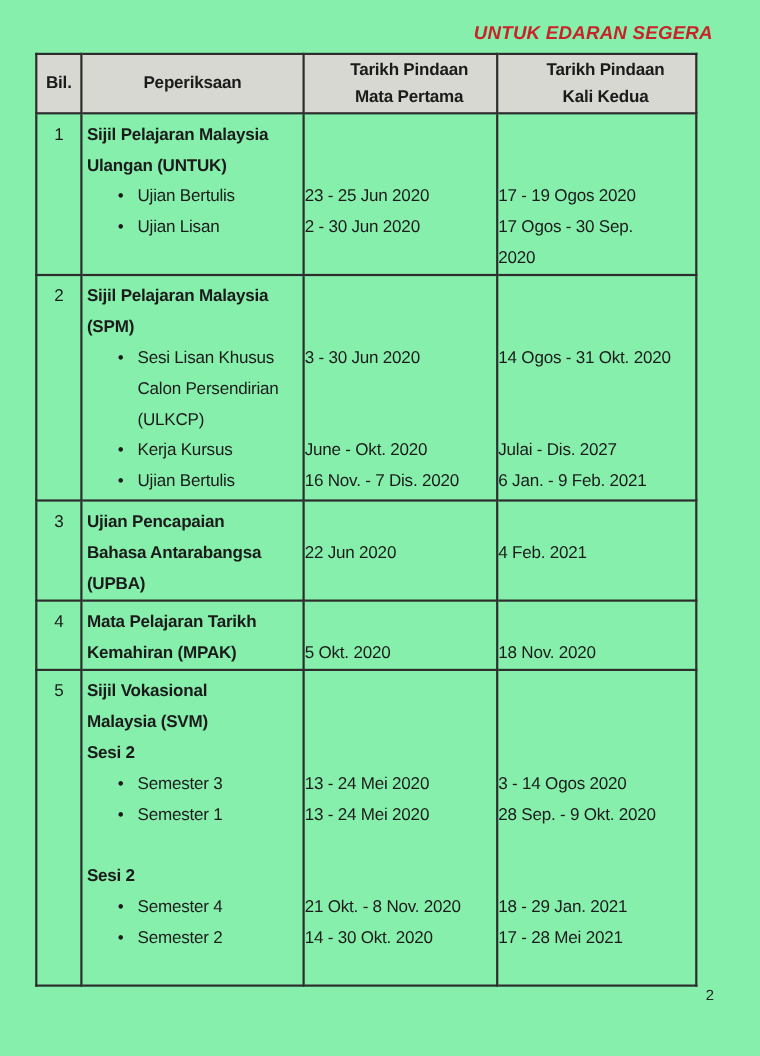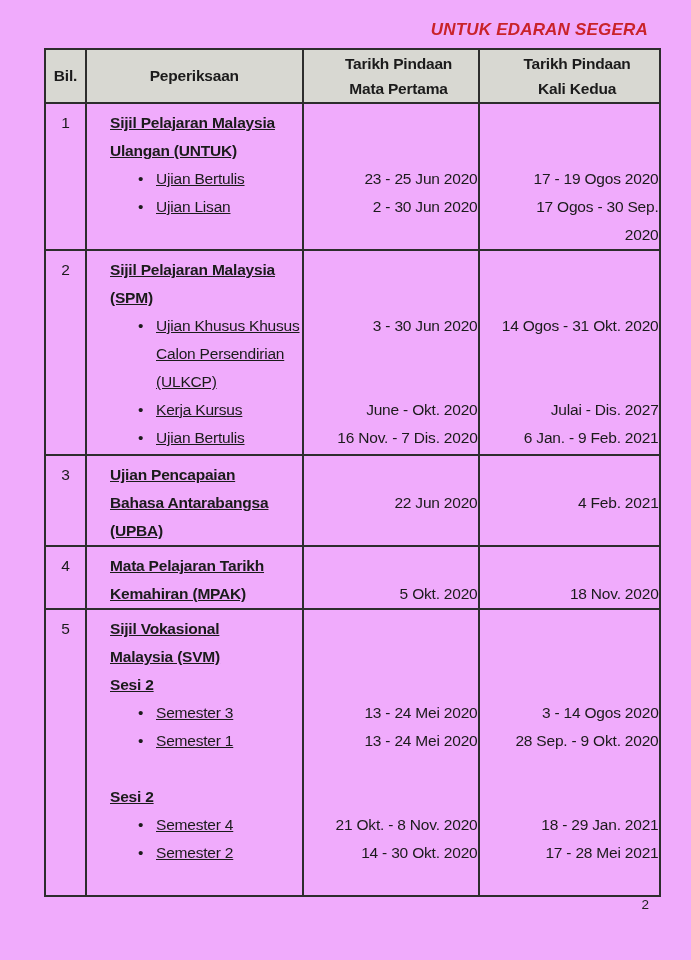--- a/index.html
+++ b/index.html
@@ -6,37 +6,37 @@
     margin: 0;
     padding: 0;
     background: #ffffff;
     font-family: "Liberation Sans", sans-serif;
     color: #1b1b1b;
   }
   .page {
     position: relative;
     width: 691px;
     height: 960px;
-    background: #f0abfc;
+    background: #86efac;
     overflow: hidden;
   }
   .stamp {
     position: absolute;
     top: 20px;
     right: 43px;
     font-size: 17px;
     font-weight: bold;
     font-style: italic;
     color: #c9232a;
     letter-spacing: 0.2px;
     white-space: nowrap;
   }
   table.sched {
     position: absolute;
-    left: 44px;
+    left: 32px;
     top: 48px;
     border-collapse: collapse;
     table-layout: fixed;
   }
   .sched col.c-bil    { width: 41px; }
   .sched col.c-exam   { width: 202px; }
   .sched col.c-first  { width: 176px; }
   .sched col.c-second { width: 181px; }
   .sched th, .sched td {
     border: 2px solid #2d2d2d;
@@ -52,22 +52,22 @@
     vertical-align: middle;
     height: 52px;
   }
   .hline { line-height: 25px; height: 25px; margin-left: 16px; }
   tr.r1 { height: 145px; }
   tr.r2 { height: 205px; }
   tr.r3 { height: 89px;  }
   tr.r4 { height: 57px;  }
   tr.r5 { height: 281px; }
   td.bil  { text-align: center; padding-top: 5px; }
-  td.exam { padding: 5px 2px 0 23px; text-decoration: underline; }
-  td.date { text-align: right; padding-top: 5px; }
+  td.exam { padding: 5px 2px 0 4px; }
+  td.date { text-align: left; padding-top: 5px; }
   .line {
     height: 28px;
     line-height: 28px;
     white-space: nowrap;
   }
   .line.b { font-weight: bold; }
   .line.bullet { padding-left: 28px; }
   .line.cont   { padding-left: 46px; }
   .dot {
     display: inline-block;
@@ -139,21 +139,21 @@
         </td>
       </tr>
 
       <tr class="r2">
         <td class="bil">
           <div class="line">2</div>
         </td>
         <td class="exam">
           <div class="line b">Sijil Pelajaran Malaysia</div>
           <div class="line b">(SPM)</div>
-          <div class="line bullet"><span class="dot">•</span><span>Ujian Khusus Khusus</span></div>
+          <div class="line bullet"><span class="dot">•</span><span>Sesi Lisan Khusus</span></div>
           <div class="line cont">Calon Persendirian</div>
           <div class="line cont">(ULKCP)</div>
           <div class="line bullet"><span class="dot">•</span><span>Kerja Kursus</span></div>
           <div class="line bullet"><span class="dot">•</span><span>Ujian Bertulis</span></div>
         </td>
         <td class="date">
           <div class="line"></div>
           <div class="line"></div>
           <div class="line">3 - 30 Jun 2020</div>
           <div class="line"></div>

